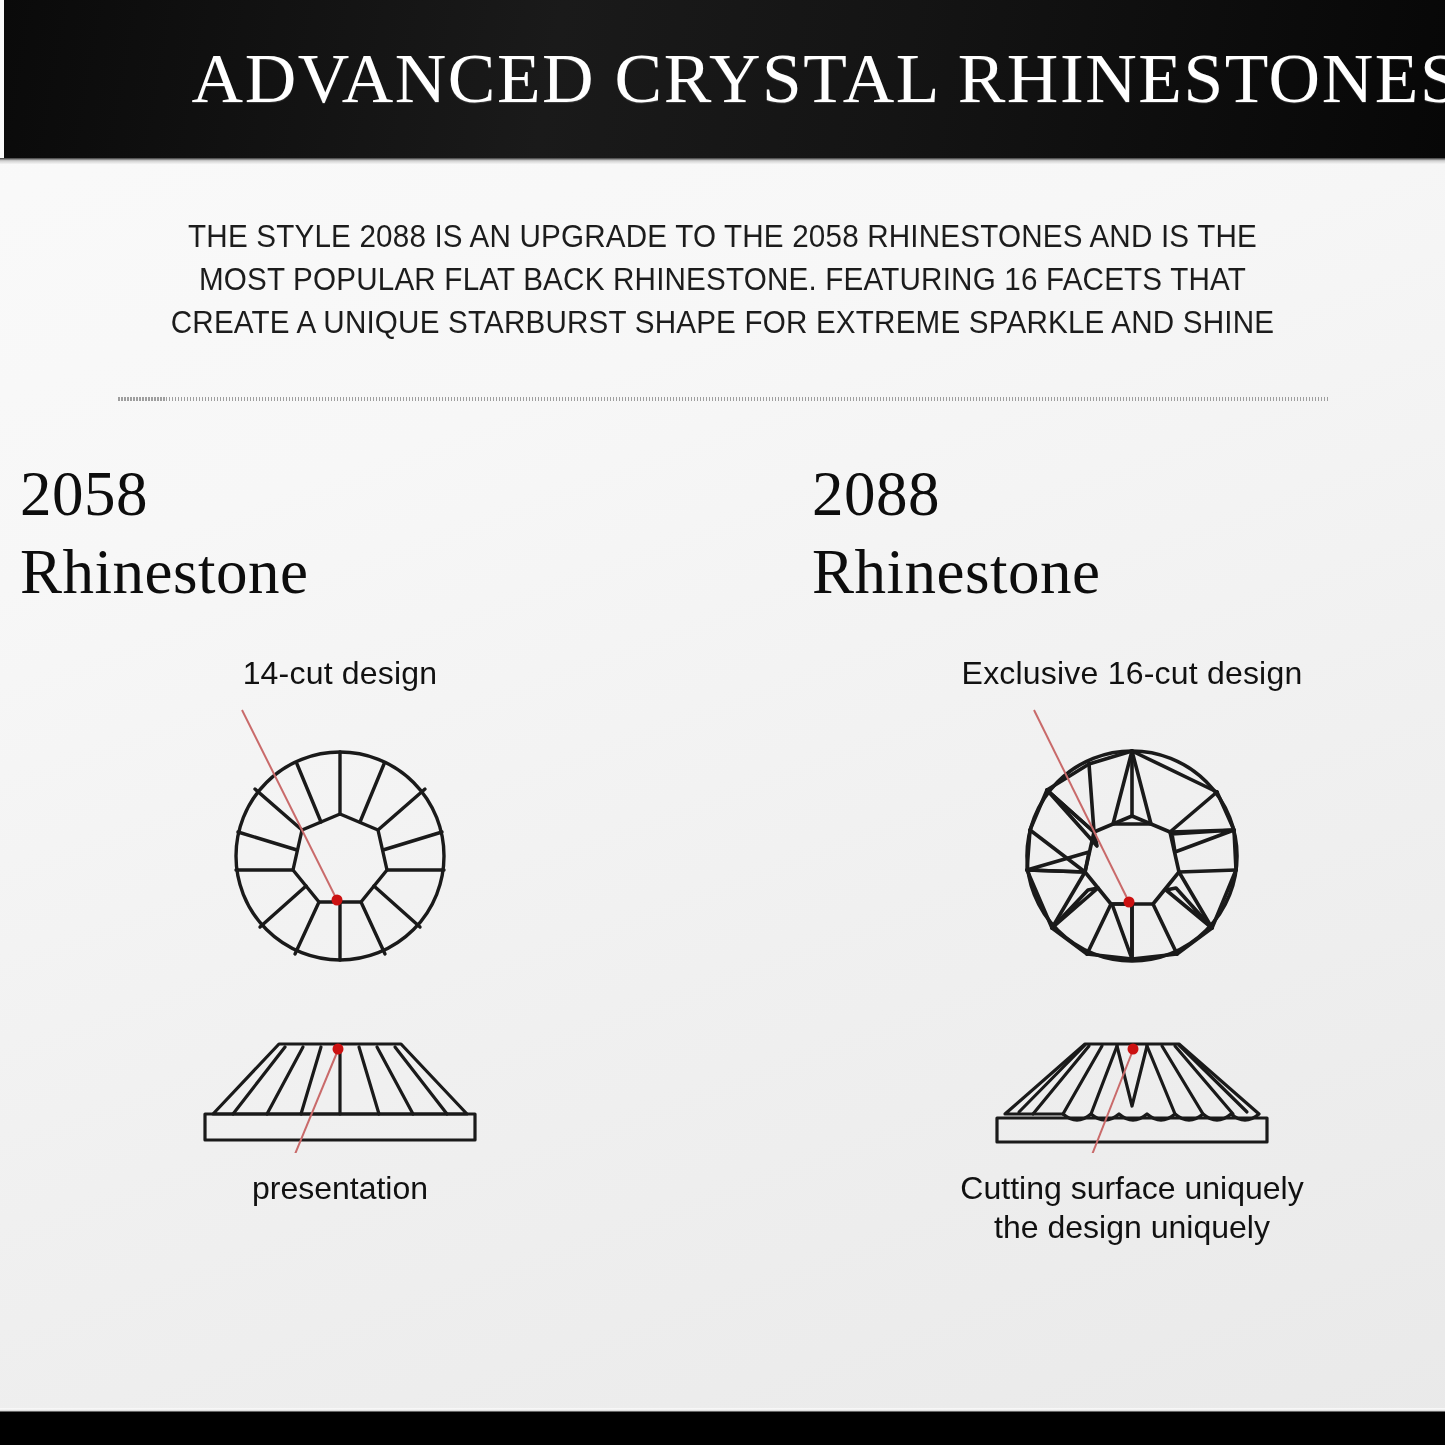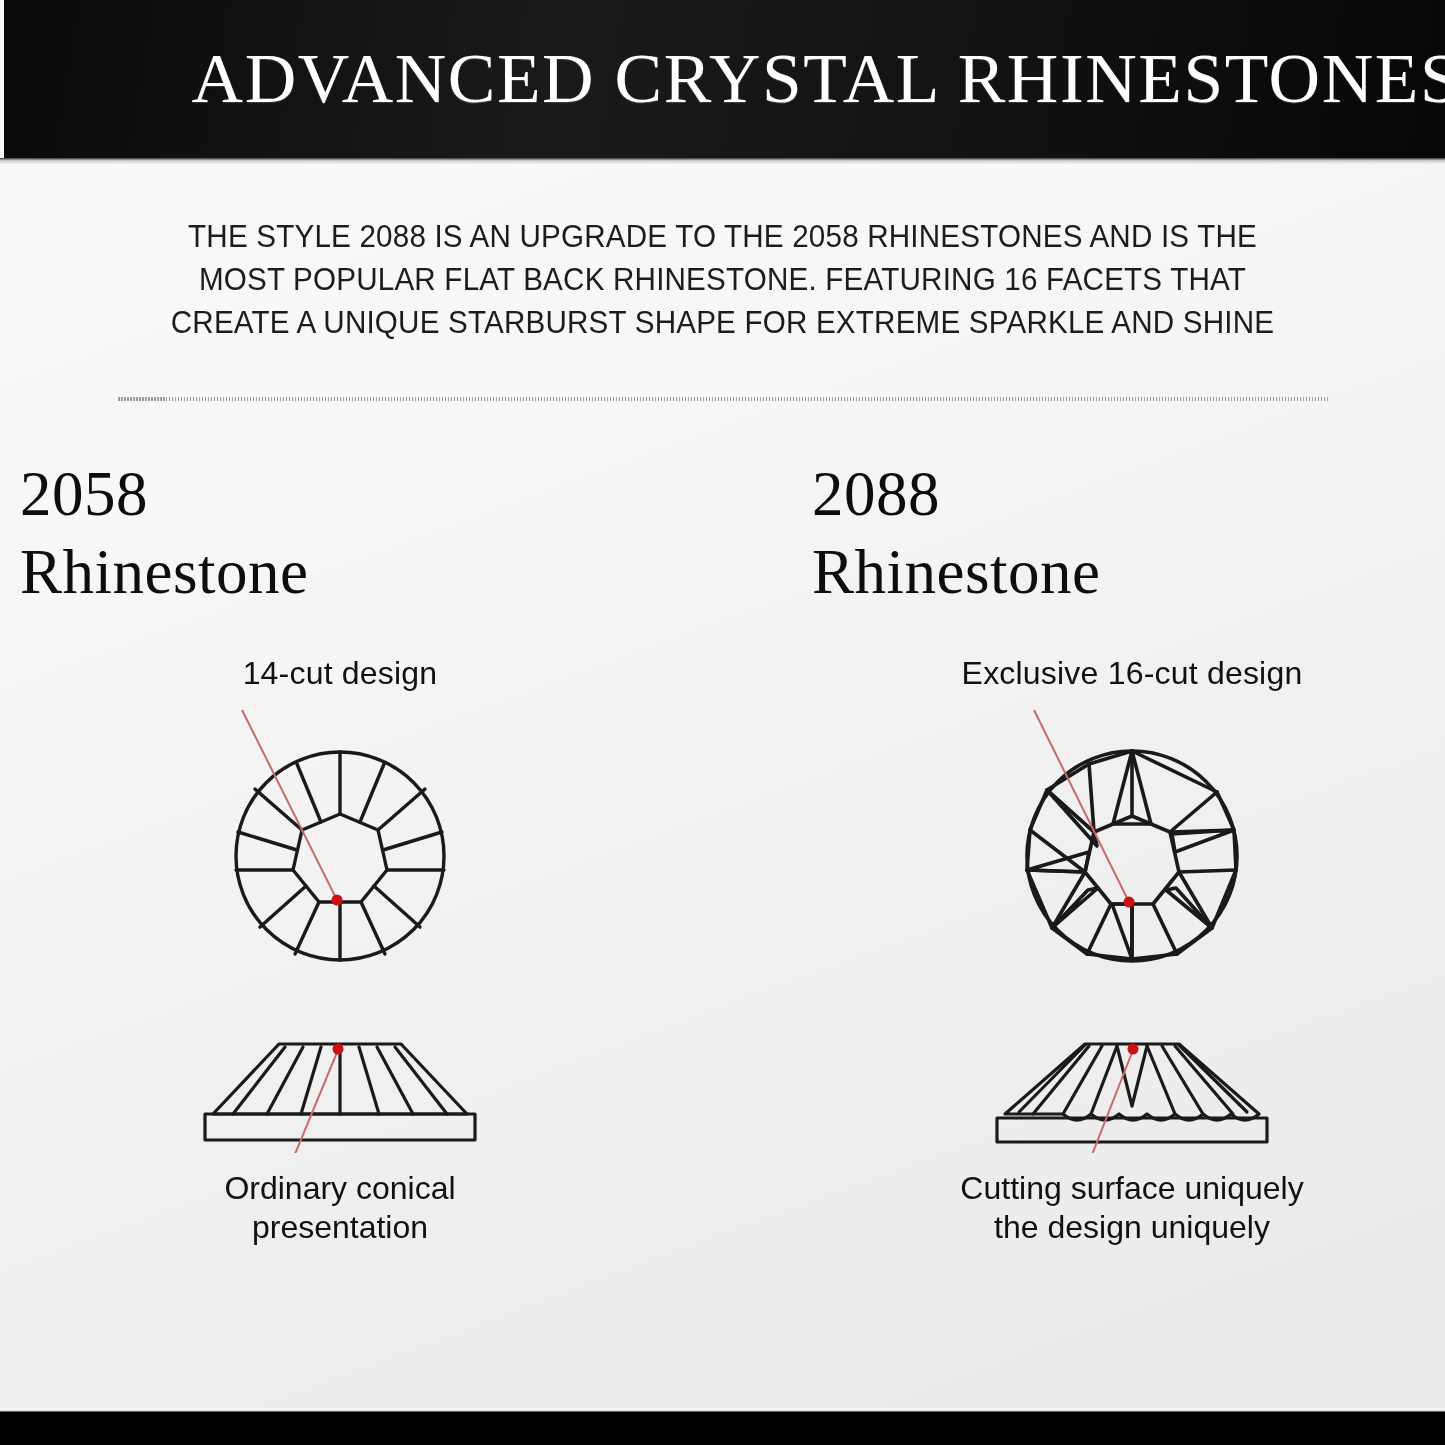--- a/index.html
+++ b/index.html
@@ -189,21 +189,20 @@
           <line x1="220" y1="19" x2="272" y2="86"></line>
         </g>
         <g>
           <line x1="163" y1="22" x2="106" y2="160" stroke="#c96a6a" stroke-width="2"></line>
           <circle cx="163" cy="21" r="5.5" fill="#cc1111"></circle>
         </g>
       </svg>
     </div>
 
     <div class="caption">
-      <span>Ordinary conical</span>
       <span>presentation</span>
     </div>
   </div>
 
   <div class="col col-right">
 
     <div class="gem-title">
       <span class="num">2088</span>
       <span class="word">Rhinestone</span>
     </div>

